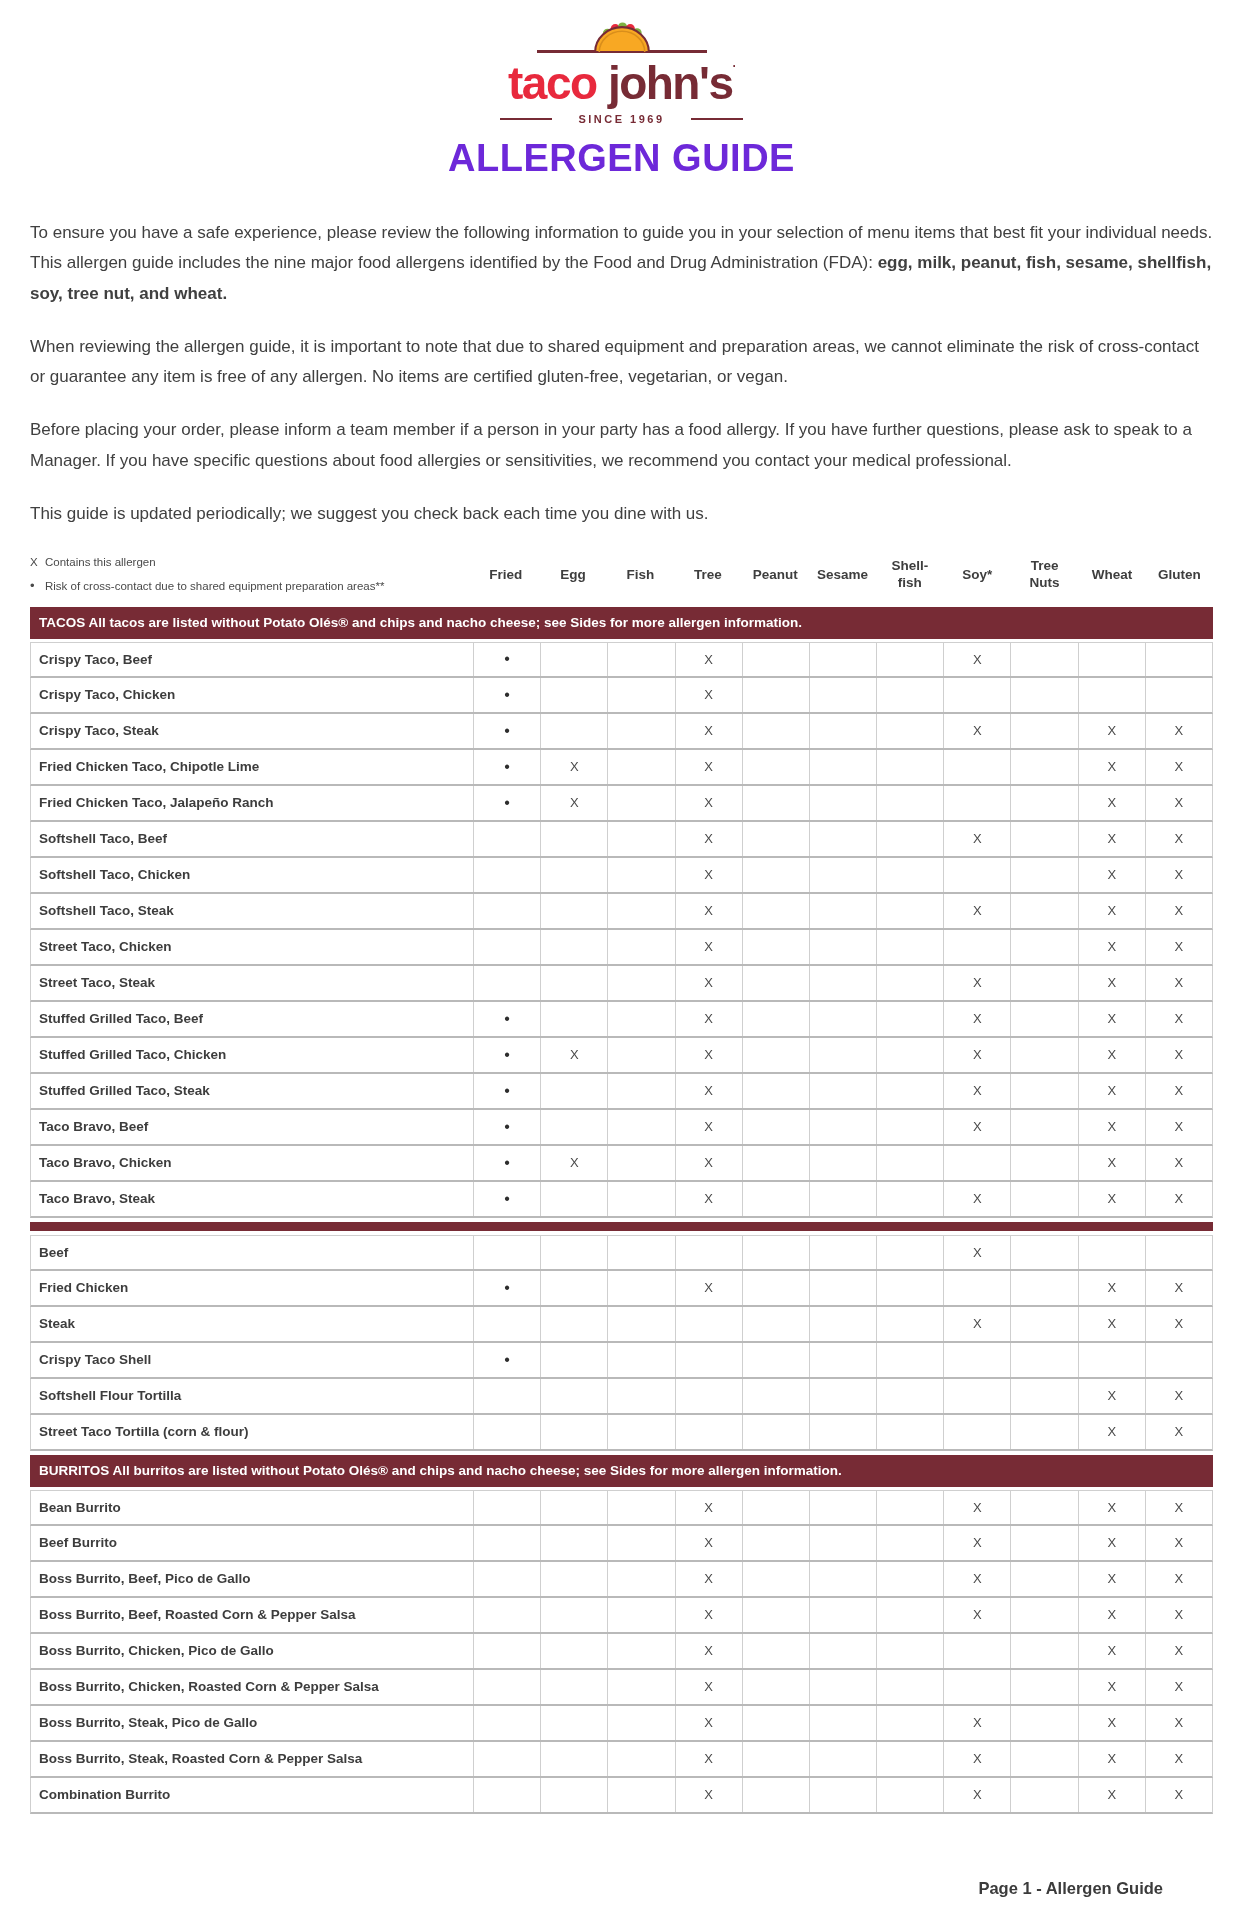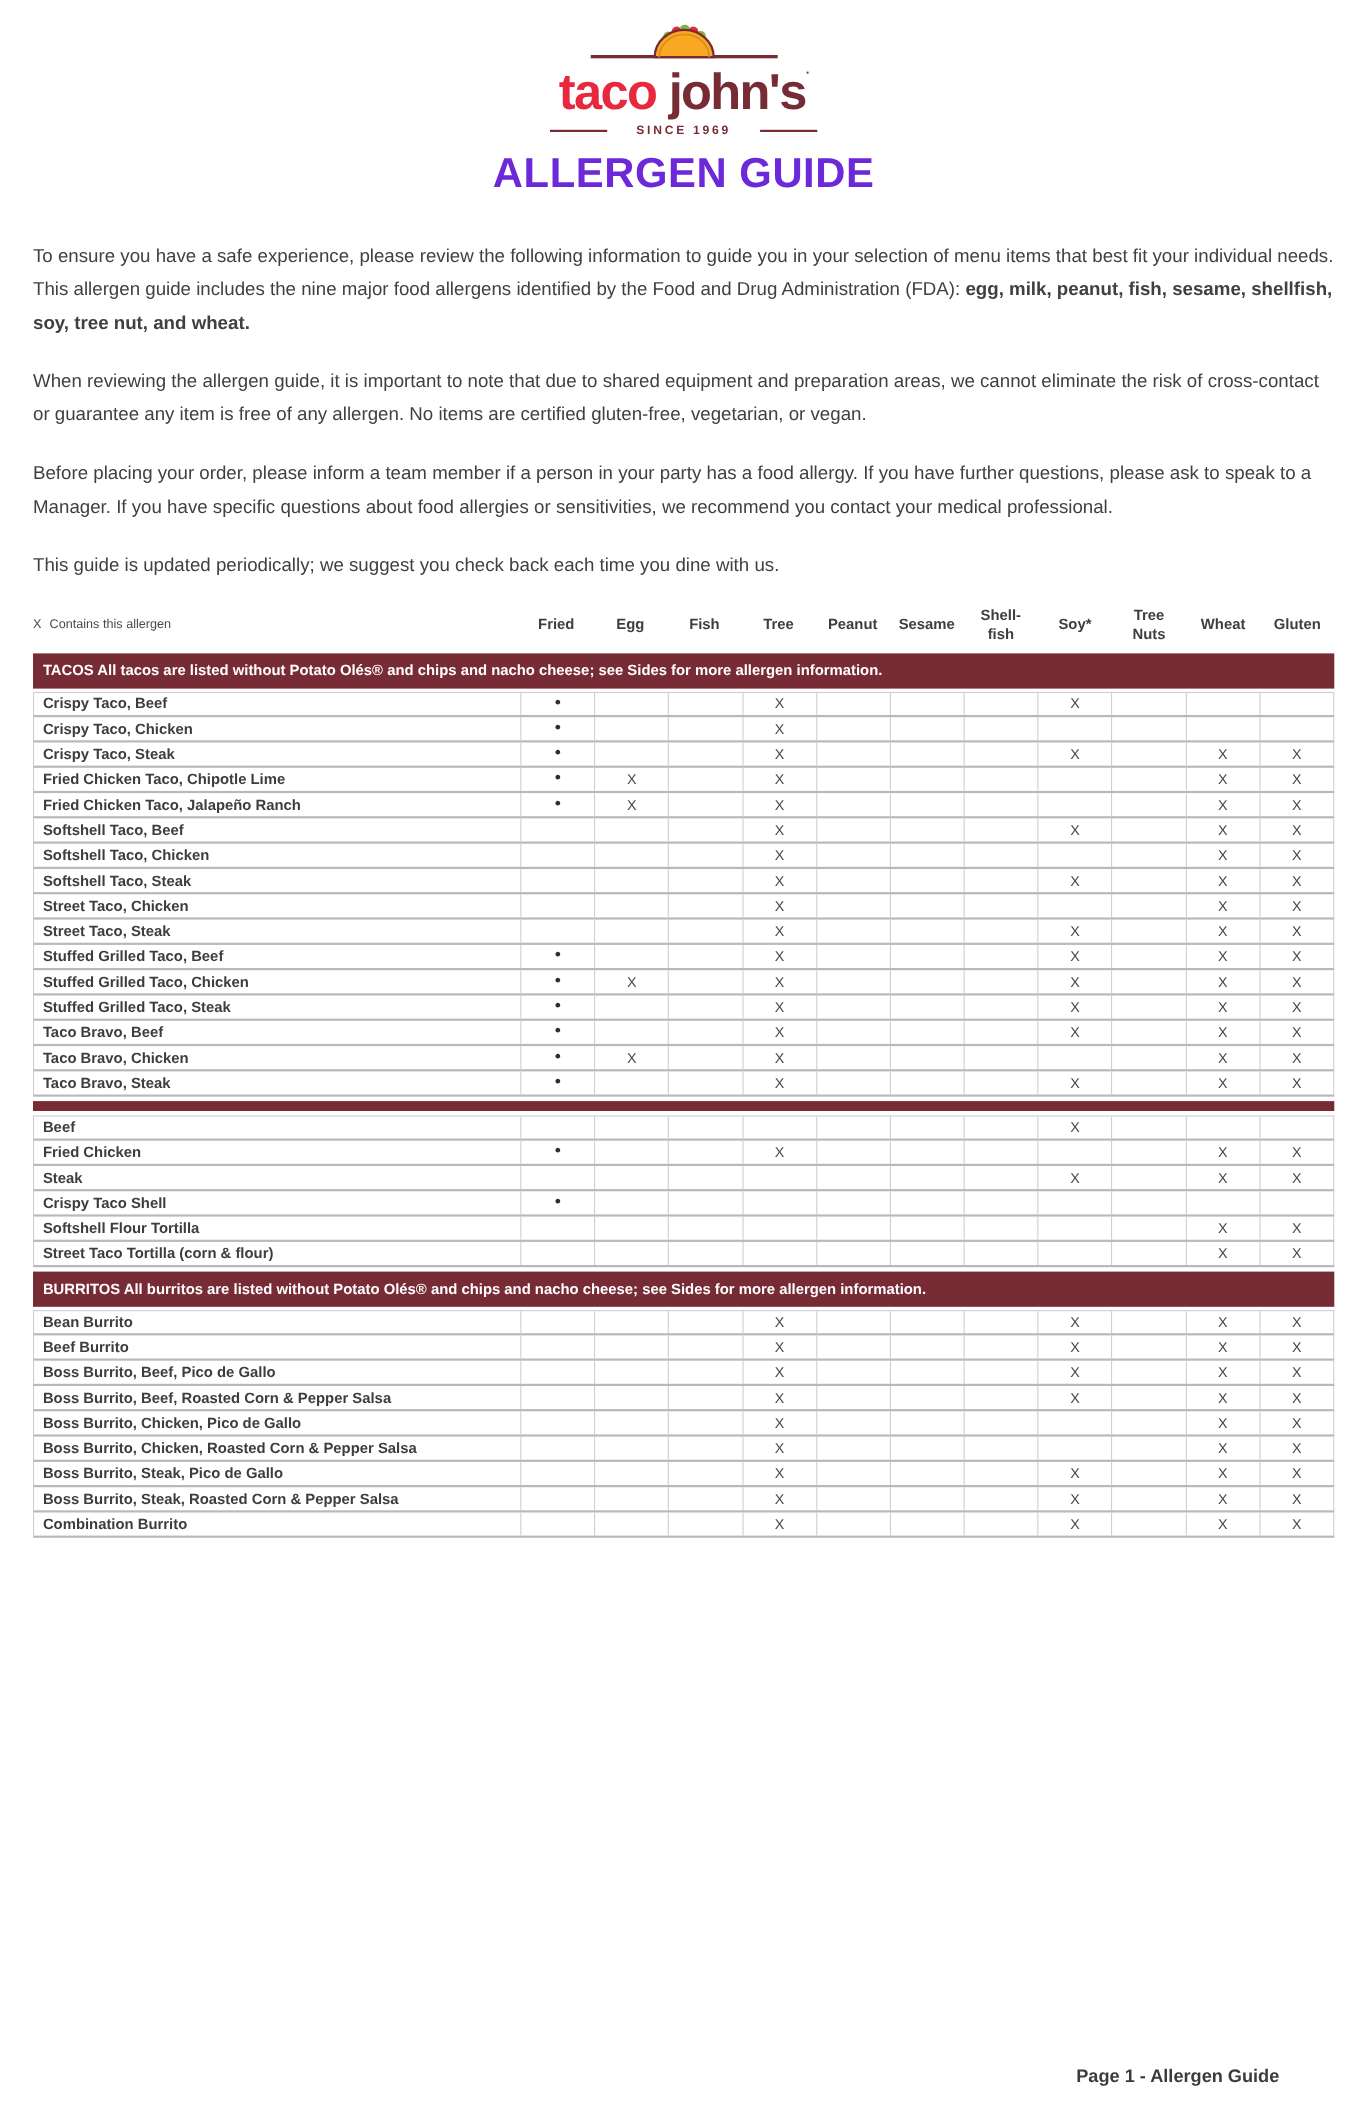--- a/index.html
+++ b/index.html
@@ -30,21 +30,21 @@
 
   
   .grid{display:grid;grid-template-columns:442px repeat(11,1fr);}
   .head-grid{align-items:center;margin-top:14px;margin-bottom:8px;}
   .legend{font-size:11.5px;color:#4a4a4a;line-height:1.9;}
   .legend .sym{display:inline-block;width:15px;}
   .legend .sym.dot{font-size:13px;}
   .col-h{white-space:pre-line;text-align:center;font-weight:bold;font-size:13.5px;color:#3e3e3e;line-height:1.25;}
 
   .sec-bar{height:32px;line-height:32px;background:var(--maroon);color:#ffffff;font-weight:bold;font-size:13.5px;padding:0 9px;margin:4px 0 3px 0;overflow:hidden;white-space:nowrap;}
-  .row{height:23px;box-sizing:border-box;border-bottom:2px solid var(--row-line);border-left:1px solid var(--grid-line);border-right:1px solid var(--grid-line);}
+  .row{height:36px;box-sizing:border-box;border-bottom:2px solid var(--row-line);border-left:1px solid var(--grid-line);border-right:1px solid var(--grid-line);}
   .sec-bar + .row, .divider + .row{border-top:1px solid var(--grid-line);}
   .cell{display:flex;align-items:center;justify-content:center;font-size:13px;color:#4a4a4a;}
   .cell.name{justify-content:flex-start;padding-left:8px;font-weight:bold;font-size:13.5px;color:#3d3d3d;white-space:nowrap;overflow:hidden;}
   .cell.mark{border-left:1px solid var(--grid-line);}
   .cell.dot{font-size:16px;color:#2e2e2e;}
   .divider{height:9px;background:var(--maroon);margin:4px 0;}
 
   
   .footer{margin-top:auto;text-align:right;padding:0 80px 22px 0;font-size:16.5px;font-weight:bold;color:#3b3b3b;}
 </style>
@@ -83,20 +83,21 @@
     <div class="intro">
       <p><span>To ensure you have a safe experience, please review the following information to guide you in your selection of menu items that best fit your individual needs. This allergen guide includes the nine major food allergens identified by the Food and Drug Administration (FDA): </span><b>egg, milk, peanut, fish, sesame, shellfish, soy, tree nut, and wheat.</b></p>
       <p>When reviewing the allergen guide, it is important to note that due to shared equipment and preparation areas, we cannot eliminate the risk of cross-contact or guarantee any item is free of any allergen. No items are certified gluten-free, vegetarian, or vegan.</p>
       <p>Before placing your order, please inform a team member if a person in your party has a food allergy. If you have further questions, please ask to speak to a Manager. If you have specific questions about food allergies or sensitivities, we recommend you contact your medical professional.</p>
       <p>This guide is updated periodically; we suggest you check back each time you dine with us.</p>
     </div>
 
     <div class="grid head-grid" id="head-grid">
       <div class="legend">
         <div><span class="sym">X</span><span>Contains this allergen</span></div>
+        <div><span class="sym dot">•</span><span>Risk of cross-contact due to shared equipment preparation areas**</span></div>
       </div>
 
     <div class="col-h">Fried</div>
         <div class="col-h">Egg</div>
         <div class="col-h">Fish</div>
         <div class="col-h">Tree</div>
         <div class="col-h">Peanut</div>
         <div class="col-h">Sesame</div>
         <div class="col-h">Shell-
 fish</div>

